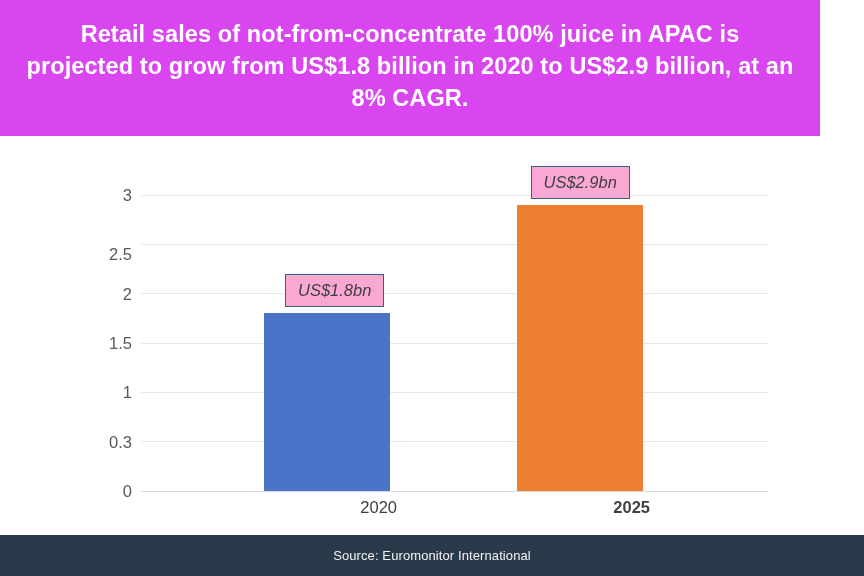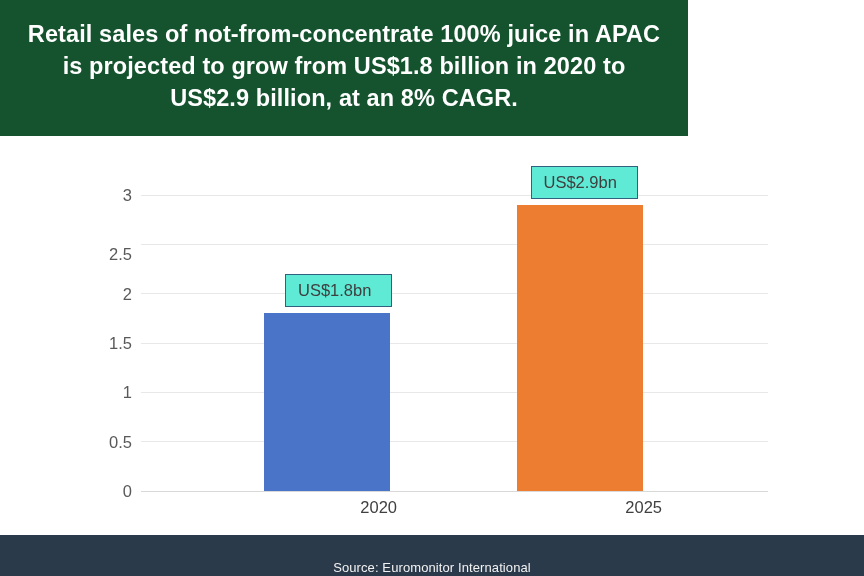--- a/index.html
+++ b/index.html
@@ -20,23 +20,23 @@
     width: 864px;
     height: 576px;
     background: #ffffff;
   }
 
   
   #header {
     position: absolute;
     left: 0;
     top: 0;
-    width: 688px;
+    width: 820px;
     height: 136px;
-    background: #14532d;
+    background: #d946ef;
     display: flex;
     align-items: center;
     justify-content: center;
     box-sizing: border-box;
     padding: 6px 26px 10px 26px;
   }
   #header-title {
     color: #ffffff;
     font-size: 23.5px;
     line-height: 32px;
@@ -105,40 +105,41 @@
     position: absolute;
     top: 362px;
     text-align: right;
     color: #404040;
     font-size: 16.5px;
     line-height: 18px;
   }
 
   .data-label {
     position: absolute;
-    background: #5eead4;
+    background: #f9a8d4;
     border: 1.4px solid #31617f;
     color: #3f3f3f;
     font-size: 16.5px;
     line-height: 18px;
-    padding: 6px 20px 7px 12px;
+    padding: 6px 12px 7px 12px;
     white-space: nowrap;
     box-sizing: border-box;
+    font-style: italic;
   }
 
   
   #footer {
     position: absolute;
     left: 0;
     top: 535px;
     width: 864px;
     height: 41px;
     background: #2b3a4b;
     display: flex;
-    align-items: flex-end;
+    align-items: center;
     justify-content: center;
   }
   #footer-text {
     color: #f2f2f2;
     font-size: 13px;
     line-height: 16px;
     letter-spacing: 0.1px;
   }
 </style>
 </head>
@@ -147,21 +148,21 @@
 <div id="slide">
 
   <div id="header">
     <div id="header-title">Retail sales of not-from-concentrate 100% juice in APAC is projected to grow from US$1.8 billion in 2020 to US$2.9 billion, at an 8% CAGR.</div>
   </div>
 
   <div id="chart-area">
 
     <div id="y-axis">
         <div class="ytick-label" style="top: 296px;">0</div>
-        <div class="ytick-label" style="top: 246.667px;">0.5</div>
+        <div class="ytick-label" style="top: 246.667px;">0.3</div>
         <div class="ytick-label" style="top: 197.333px;">1</div>
         <div class="ytick-label" style="top: 148px; text-align: right;">1.5</div>
         <div class="ytick-label" style="top: 98.6667px;">2</div>
         <div class="ytick-label" style="top: 59px;">2.5</div>
         <div class="ytick-label" style="top: 0px;">3</div>
       </div>
 
     <div id="plot">
         <div class="gridline baseline" style="top: 295.5px; background: rgb(217, 217, 217);"></div>
         <div class="gridline" style="top: 246.167px; background: rgb(232, 232, 232);"></div>
@@ -169,21 +170,21 @@
         <div class="gridline" style="top: 147.5px; background: rgb(232, 232, 232);"></div>
         <div class="gridline" style="top: 98.1667px; background: rgb(232, 232, 232);"></div>
         <div class="gridline" style="top: 48.8333px; background: rgb(232, 232, 232);"></div>
         <div class="gridline" style="top: -0.5px; background: rgb(232, 232, 232);"></div>
         <div class="bar series-blue" style="left: 123px; width: 126px; height: 177.6px; background: rgb(74, 116, 200);"></div>
         <div class="bar series-orange" style="left: 376px; width: 126px; height: 286.133px; background: rgb(237, 125, 49);"></div>
       </div>
 
   <div class="cat-label" style="left: 257px; width: 140px;">2020</div>
       <div class="data-label" style="left: 285px; top: 138.4px;">US$1.8bn</div>
-      <div class="cat-label" style="left: 522px; width: 140px;">2025</div>
+      <div class="cat-label" style="left: 510px; width: 140px; font-weight: bold;">2025</div>
       <div class="data-label" style="left: 530.5px; top: 29.8667px;">US$2.9bn</div>
     </div>
 
   <div id="footer">
     <div id="footer-text">Source: Euromonitor International</div>
   </div>
 
 </div>
 
 </body></html>

